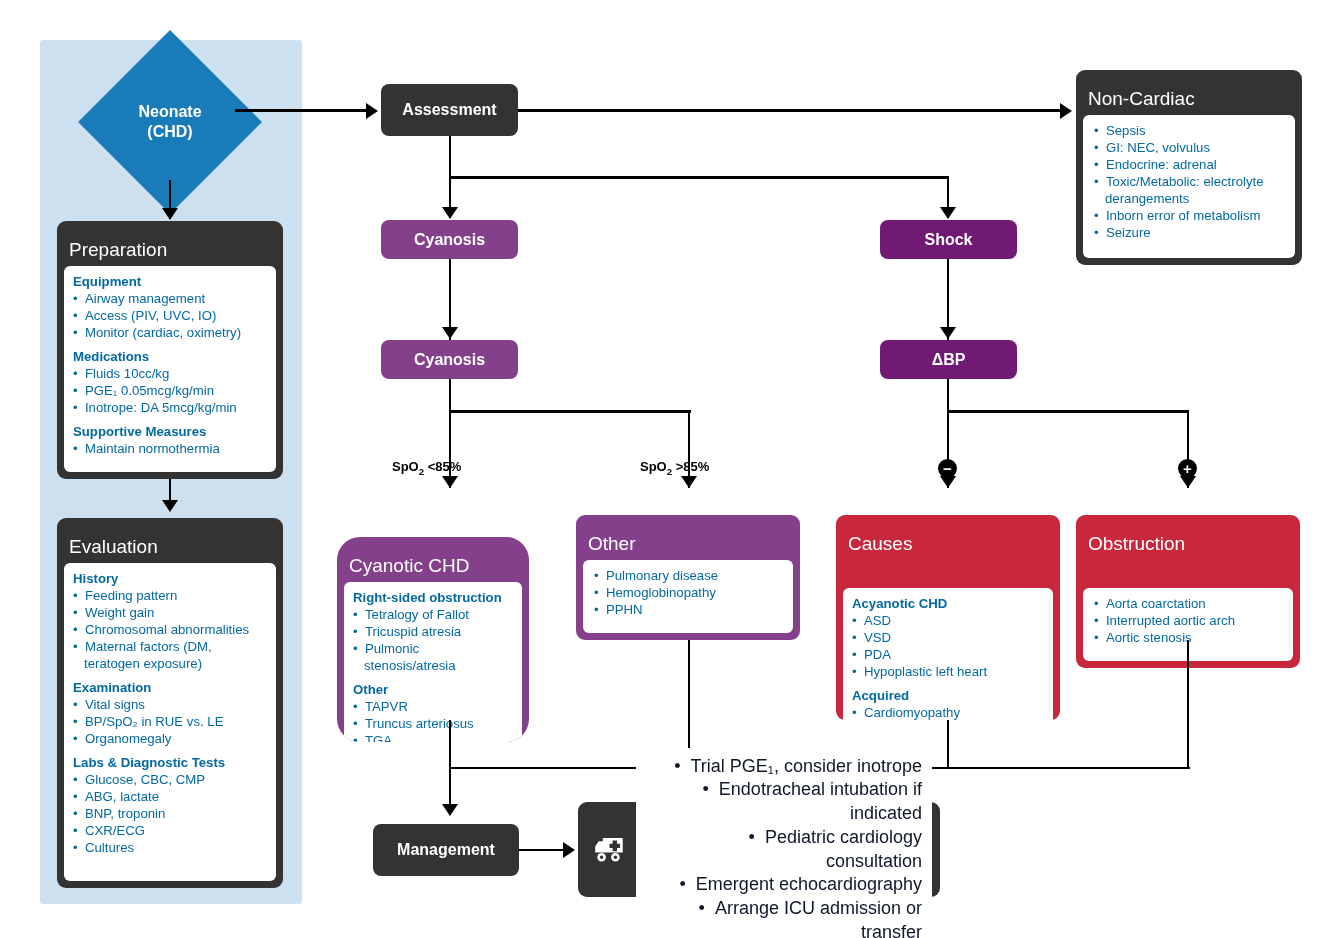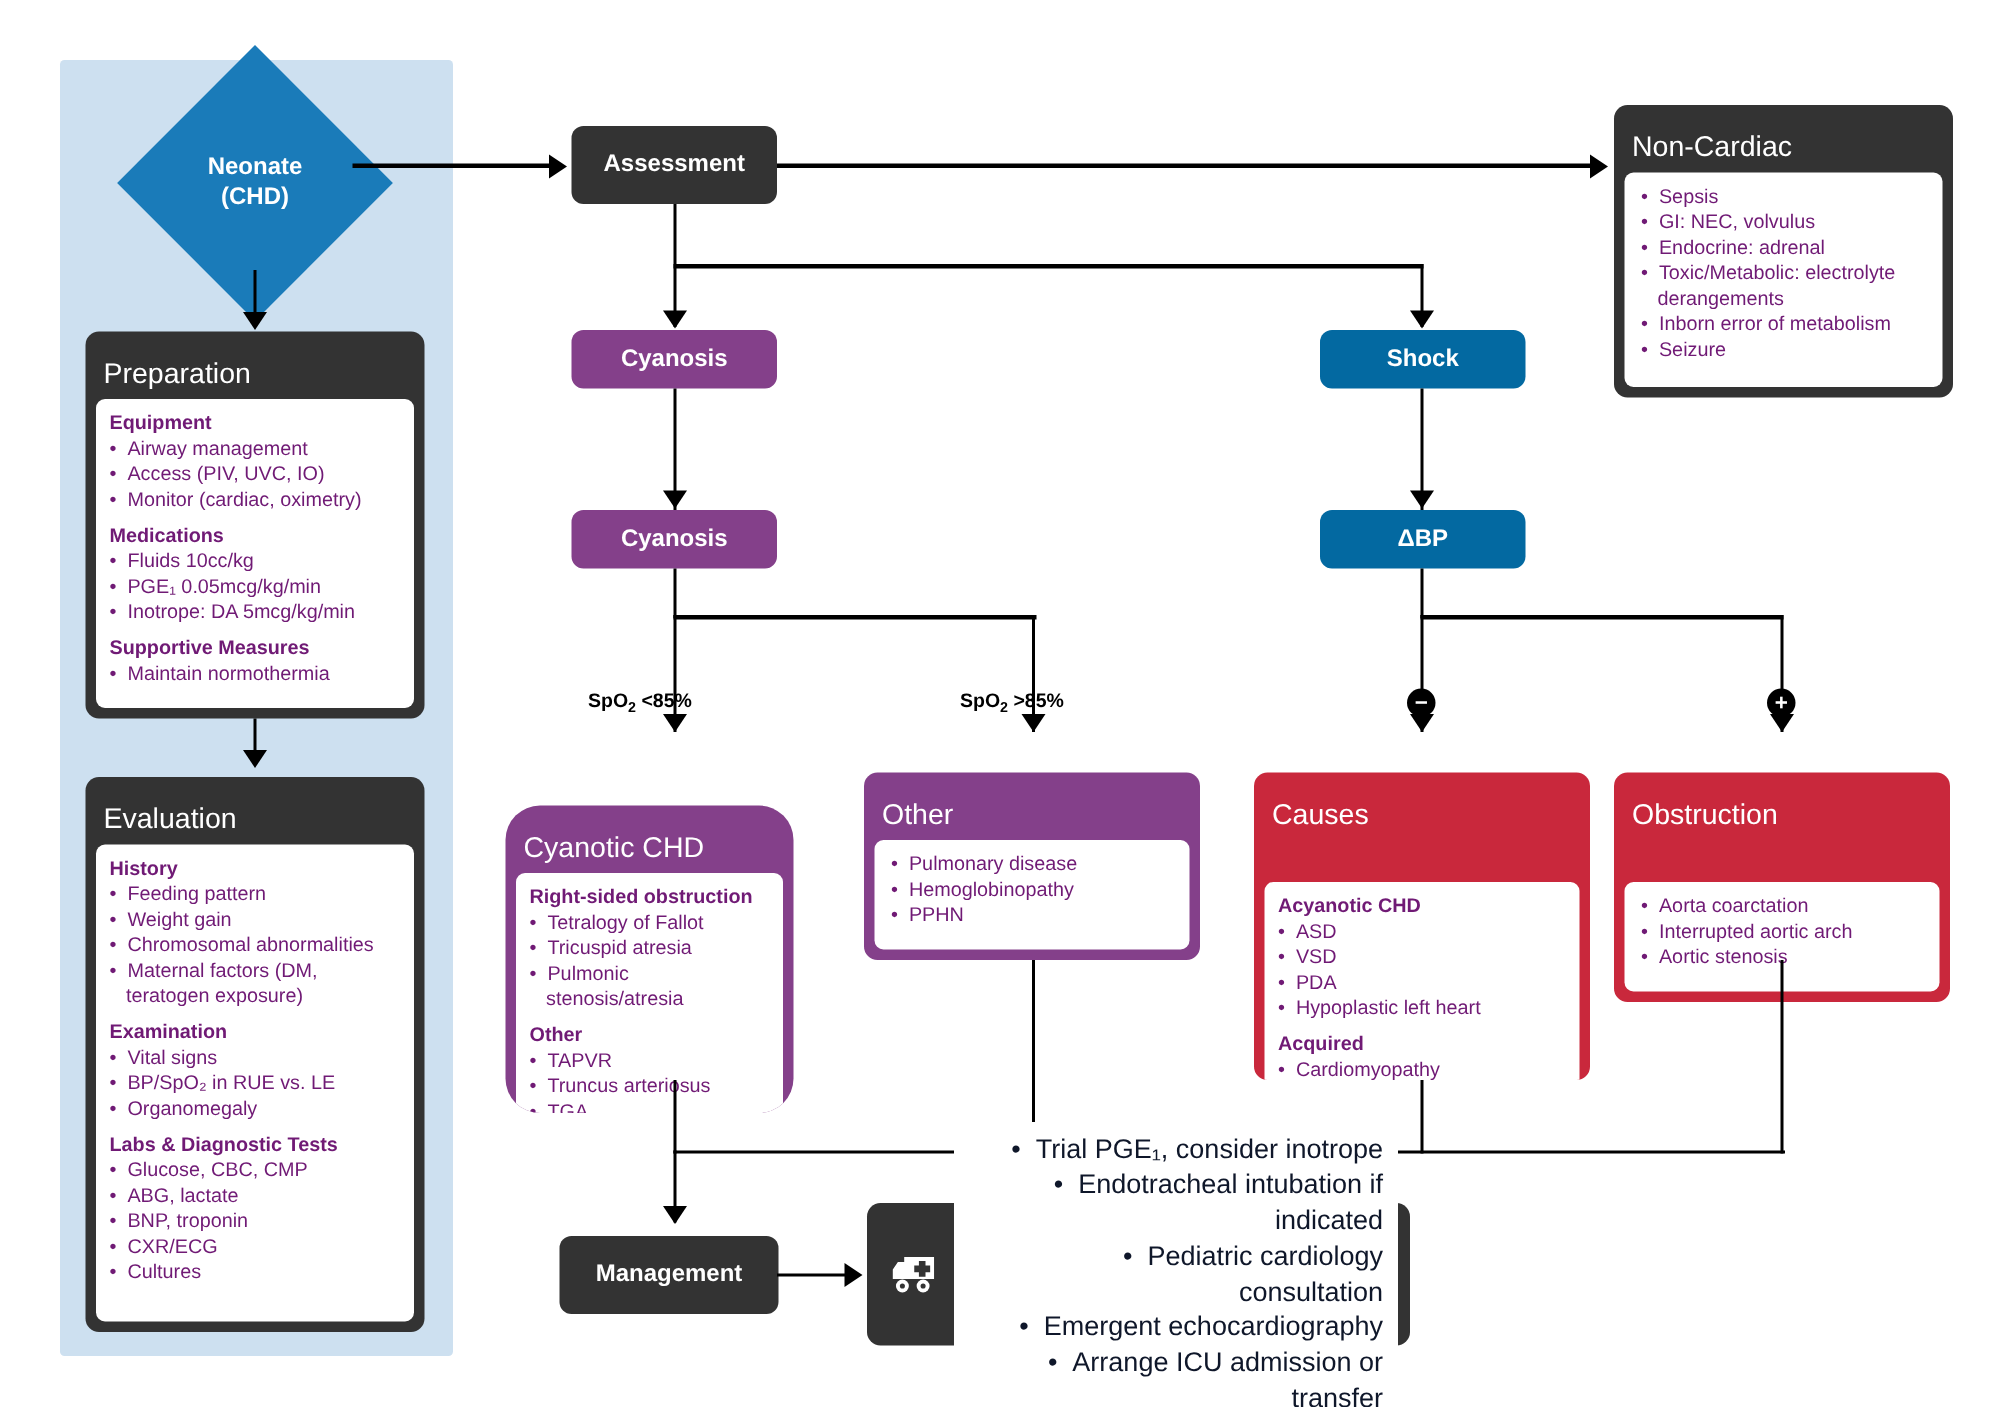--- a/index.html
+++ b/index.html
@@ -18,31 +18,31 @@
     font-size:16px;line-height:1.25;text-align:center;
   }
 
   
   .pill{
     border-radius:8px;display:flex;align-items:center;justify-content:center;
     color:#fff;font-weight:bold;font-size:16px;text-align:center;
   }
   .pill.dark{background:#333333;}
   .pill.purple{background:#84408a;}
-  .pill.red{background:#0369a1;}
+  .pill.red{background:#701a75;}
 
   
   .card{border-radius:9px;overflow:hidden;display:flex;flex-direction:column;}
   .card.dark{background:#333333;}
   .card.purple{background:#84408a;}
   .card.red{background:#c9283c;gap:28px;}
   .card-title{color:#fff;font-size:19px;font-weight:400;padding:18px 12px 5px 12px;line-height:1.15;}
   .card-body{
     background:#fff;border-radius:6px;margin:0 7px 7px 7px;flex:1;
-    padding:7px 9px 7px 9px;color:#701a75;font-size:13.2px;line-height:1.29;
+    padding:7px 9px 7px 9px;color:#0369a1;font-size:13.2px;line-height:1.29;
   }
 
   .grp{font-weight:bold;}
   .grp + ul{margin-top:0;}
   ul.blist{list-style:none;margin:0 0 0 0;padding:0;}
   ul.blist.indent li{padding-left:13px;text-indent:-11px;}
   ul.blist li{padding-left:11px;text-indent:-11px;margin:0;}
   ul.blist li::before{content:"\2022\00a0\00a0";}
   .spacer{height:7px;}
 

